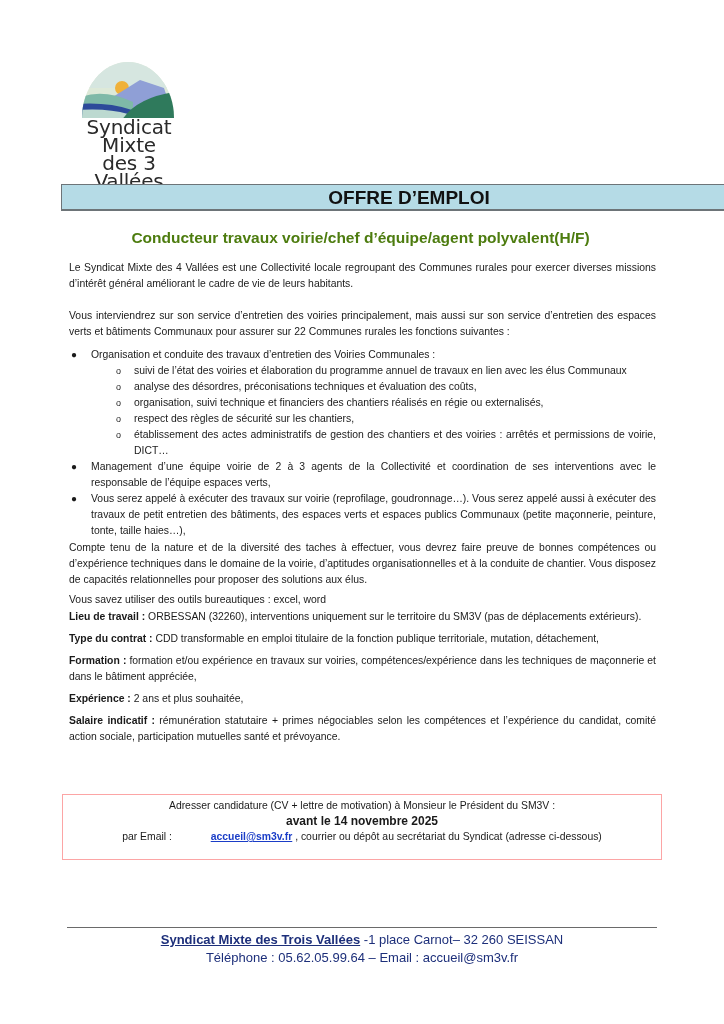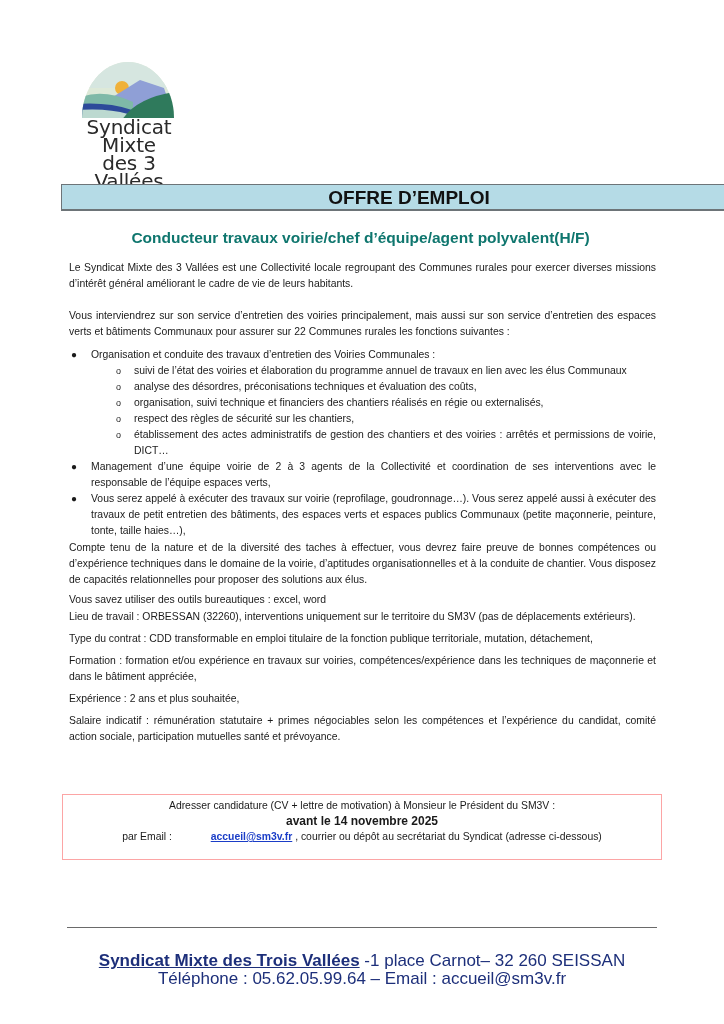--- a/index.html
+++ b/index.html
@@ -15,51 +15,51 @@
       letter-spacing: -0.2px;
     }
     .title-box {
       position: absolute; left: 61px; top: 184px; width: 697px; height: 27px;
       background: #b5dbe6; border: 1px solid #6d7478; box-sizing: border-box;
       border-width: 1px 2px 2px 1px;
       text-align: center; font-weight: bold; font-size: 19px; line-height: 25px; color: #111;
     }
     .subtitle {
       position: absolute; left: 61px; top: 229px; width: 599px; text-align: center;
-      font-weight: bold; font-size: 15.5px; color: #0f766e;
+      font-weight: bold; font-size: 15.5px; color: #4d7c0f;
     }
     .body-text {
       position: absolute; left: 69px; width: 587px;
       font-family: "Liberation Sans", sans-serif; font-size: 10.4px; line-height: 16px; color: #1a1a1a;
     }
     .justify { text-align: justify; }
     .p { margin: 0; }
     .bullet-row { position: relative; padding-left: 22px; }
     .bullet-row .dot {
       position: absolute; left: 2px; top: 0; font-size: 10px;
     }
     .sub-row { position: relative; padding-left: 65px; }
     .sub-row .circ { position: absolute; left: 47px; top: 0; font-size: 9px; }
-    b { font-weight: normal; }
+    b { font-weight: bold; }
     .contact-box {
       position: absolute; left: 62px; top: 794px; width: 600px; height: 66px;
       border: 1px solid #fca5a5; box-sizing: border-box; text-align: center;
       font-size: 10.4px; color: #1a1a1a;
     }
     .contact-box .l1 { margin-top: 4px; line-height: 14px; }
     .contact-box .l2 { font-weight: bold; font-size: 12px; line-height: 17px; }
     .contact-box .l3 { line-height: 14px; }
     .contact-box a { color: #1a3dc7; font-weight: bold; text-decoration: underline; padding-left: 36px; }
     .footer-line {
       position: absolute; left: 67px; top: 927px; width: 590px; height: 0;
       border-top: 1px solid #6a6a6a;
     }
     .footer {
-      position: absolute; left: 67px; top: 952px; width: 590px; text-align: center;
-      font-size: 17px; line-height: 18px; color: #1d2f7a;
+      position: absolute; left: 67px; top: 931px; width: 590px; text-align: center;
+      font-size: 13px; line-height: 18px; color: #1d2f7a;
     }
     .footer .org { font-weight: bold; text-decoration: underline; }
   </style>
 </head>
 <body>
 
 <div class="logo">
   <svg width="100" height="62" viewBox="0 0 100 62">
     <defs>
       <clipPath id="semi">
@@ -82,21 +82,21 @@
     <div>des 3 Vallées</div>
   </div>
 </div>
 
 <div class="title-box">
   <span>OFFRE D’EMPLOI</span>
 </div>
 <div class="subtitle">Conducteur travaux voirie/chef d’équipe/agent polyvalent(H/F)</div>
 
 <div class="body-text justify" style="top:260px;">
-  <p class="p">Le Syndicat Mixte des 3 Vallées est une Collectivité locale regroupant des Communes rurales pour exercer diverses missions d’intérêt général améliorant le cadre de vie de leurs habitants.</p>
+  <p class="p">Le Syndicat Mixte des 4 Vallées est une Collectivité locale regroupant des Communes rurales pour exercer diverses missions d’intérêt général améliorant le cadre de vie de leurs habitants.</p>
   <p class="p" style="margin-top:16px;">Vous interviendrez sur son service d’entretien des voiries principalement, mais aussi sur son service d’entretien des espaces verts et bâtiments Communaux pour assurer sur 22 Communes rurales les fonctions suivantes :</p>
 </div>
 
 <div class="body-text" style="top:347px; left:69px; width:587px;">
   <div class="bullet-row">
     <span class="dot">●</span>
     <span>Organisation et conduite des travaux d’entretien des Voiries Communales :</span>
   </div>
   <div class="sub-row">
     <span class="circ">o</span>

